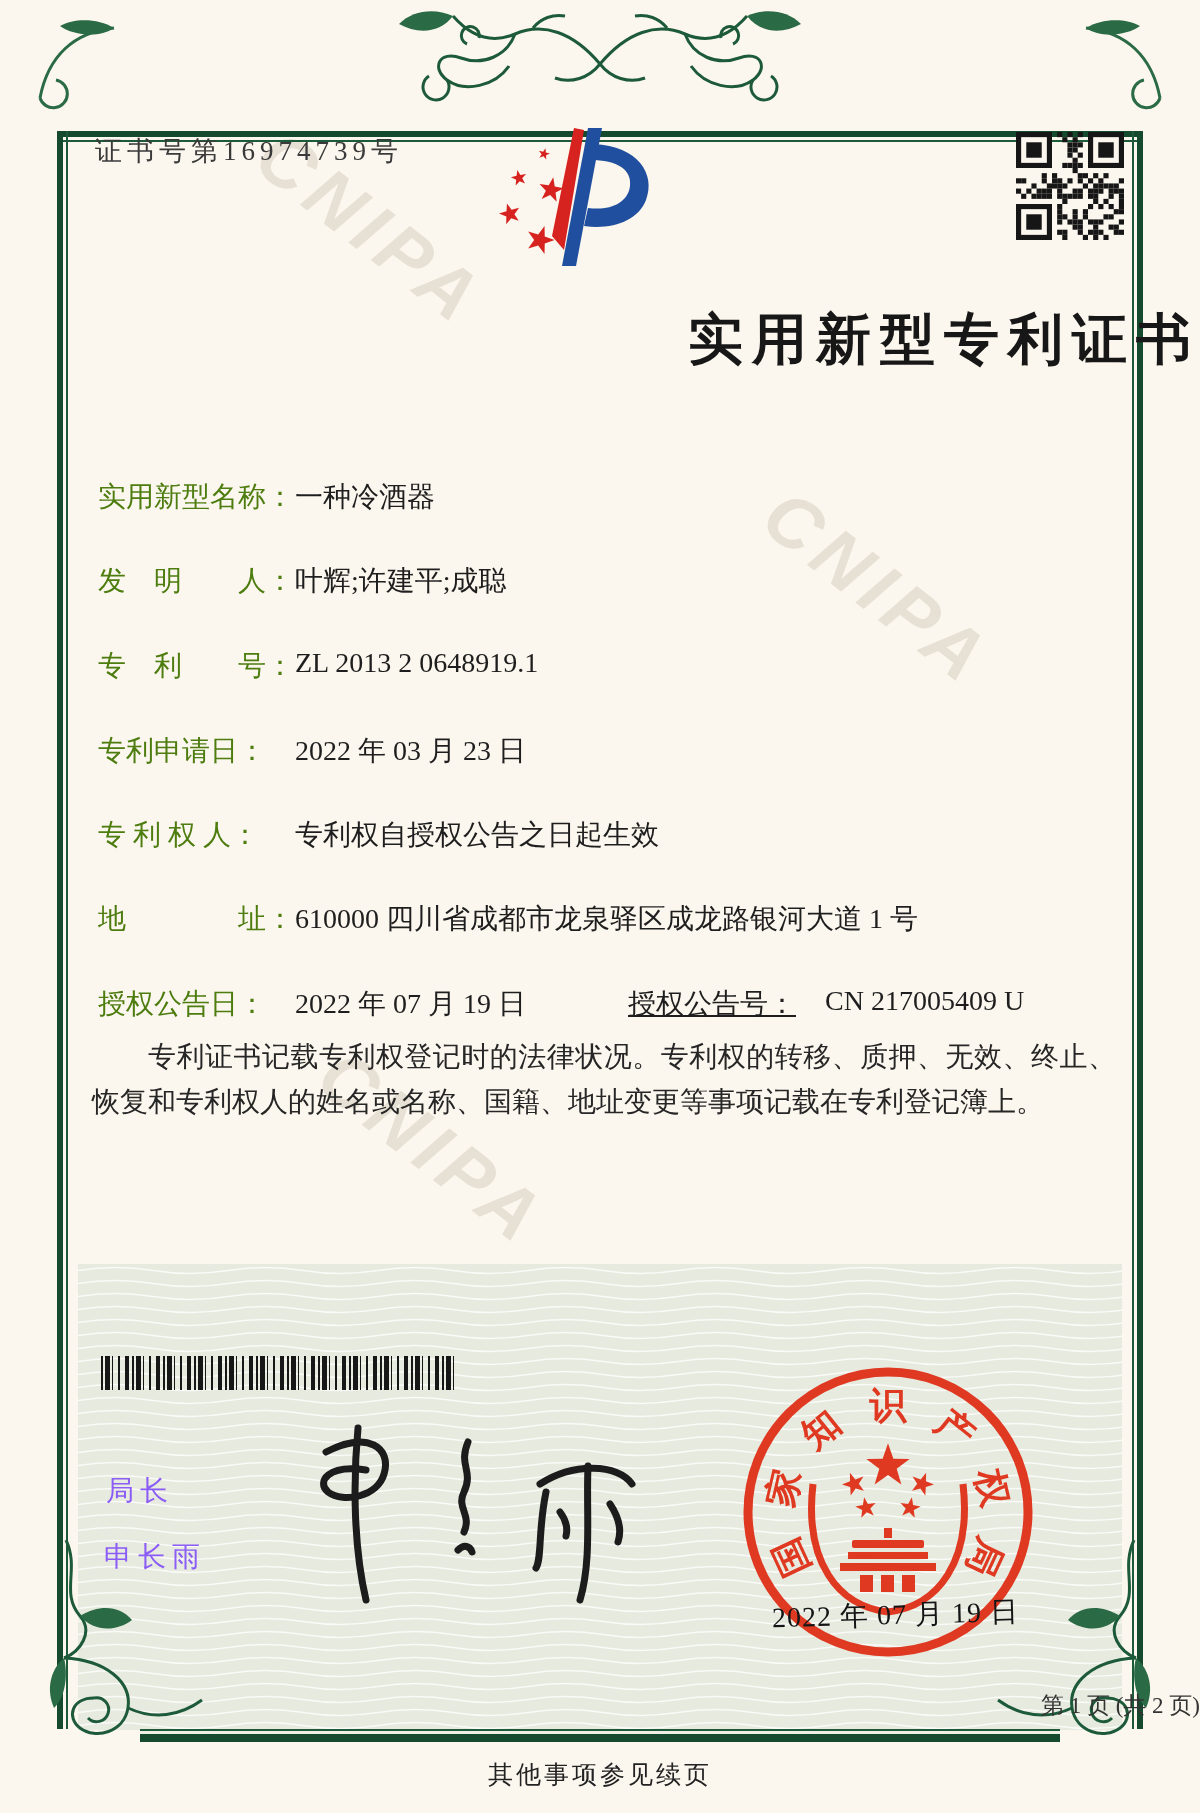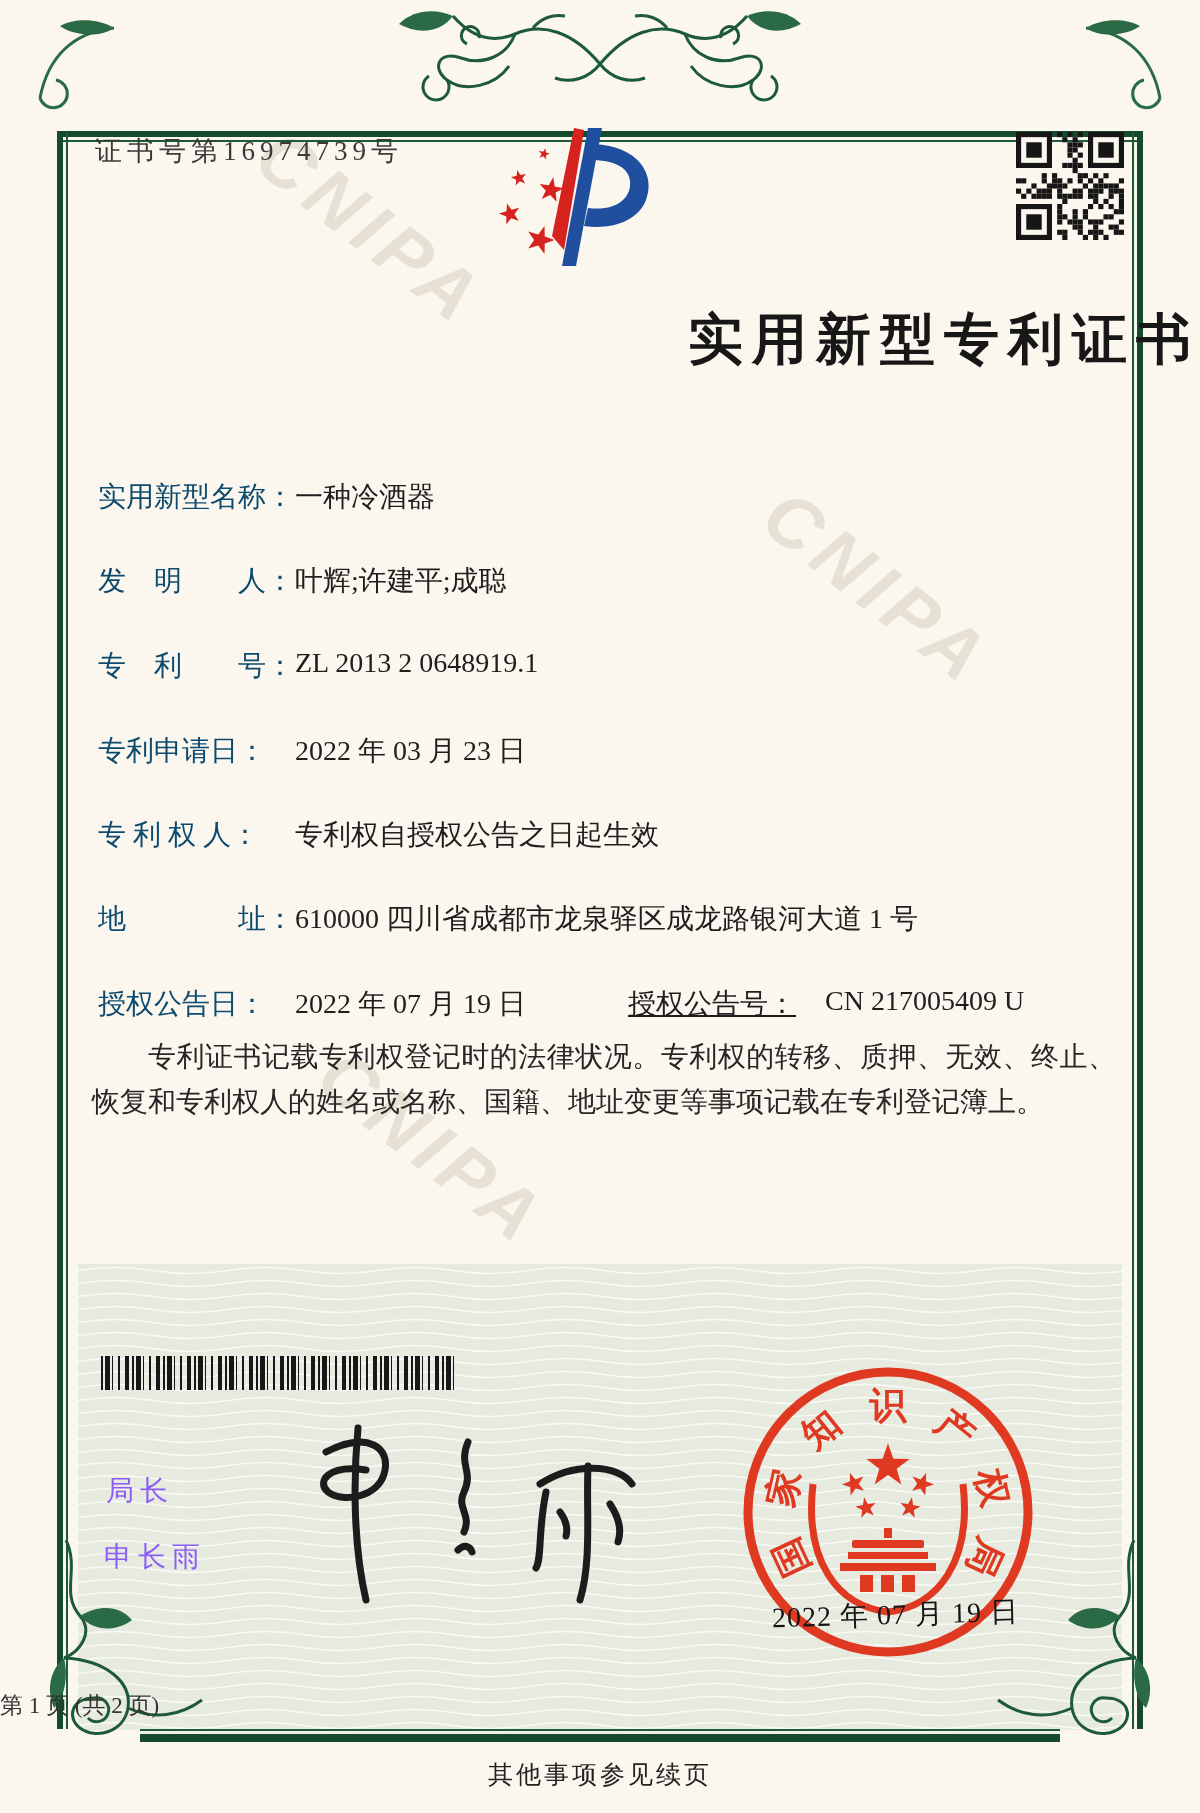--- a/index.html
+++ b/index.html
@@ -18,40 +18,40 @@
   .border-right{left:1131px;top:131px;width:12px;height:1598px;
       background:linear-gradient(270deg,#164a2e 0 6px,rgba(0,0,0,0) 6px 9px,#1d5a39 9px 11px,rgba(0,0,0,0) 11px);}
   .bottom-band{left:140px;top:1729px;width:920px;height:13px;
       background:linear-gradient(180deg,#1d5a39 0 2px,#eef0e4 2px 5px,#164a2e 5px 13px);}
   
   .cert-no{left:95px;top:133px;font-size:27px;letter-spacing:5px;color:#3a3a3a;}
   .title{left:0;right:0;top:303px;text-align:right;font-size:55px;font-weight:700;
          letter-spacing:9px;color:#171717;}
   
   .row{position:absolute;left:98px;width:1030px;font-size:28px;color:#1e1e1e;white-space:nowrap;}
-  .row .label{color:#0c4a6e;}
+  .row .label{color:#4d7c0f;}
   .row .value{position:absolute;left:197px;top:0;}
   .row .label2{position:absolute;left:530px;top:0;text-decoration:underline;}
   .row .value2{position:absolute;left:727px;top:0;}
   
   .body-text{left:92px;top:1034px;width:1024px;}
   .body-text p{margin:0 0 12px;font-size:28px;line-height:1.62;text-align:justify;
                text-indent:2em;color:#262626;}
   
   .barcode{left:101px;top:1356px;width:358px;height:34px;background-image:
      repeating-linear-gradient(90deg,#171717 0 2px,rgba(0,0,0,0) 2px 4px,#171717 4px 9px,
      rgba(0,0,0,0) 9px 11px,#171717 11px 12px,rgba(0,0,0,0) 12px 17px,#171717 17px 19px,
      rgba(0,0,0,0) 19px 24px,#171717 24px 28px,rgba(0,0,0,0) 28px 31px);}
   
   .comm{position:absolute;font-family:Liberation Sans, sans-serif;
         font-size:28px;letter-spacing:6px;color:#8b5cf6;}
   .seal-date{left:772px;top:1596px;font-size:28px;letter-spacing:1px;color:#141414;
              transform:rotate(-1.5deg);white-space:nowrap;}
   
-  .page-info{left:0;right:0;top:1690px;text-align:left;font-size:23px;color:#333;}
+  .page-info{left:0;right:0;top:1690px;text-align:right;font-size:23px;color:#333;}
   .cont-note{left:0;right:0;top:1758px;text-align:center;font-size:25px;letter-spacing:3px;color:#222;}
   svg{display:block;}
 </style>
 </head>
 <body>
 
 <div class="page">
 
   <svg width="0" height="0" style="position:absolute" aria-hidden="true">
     <defs>

